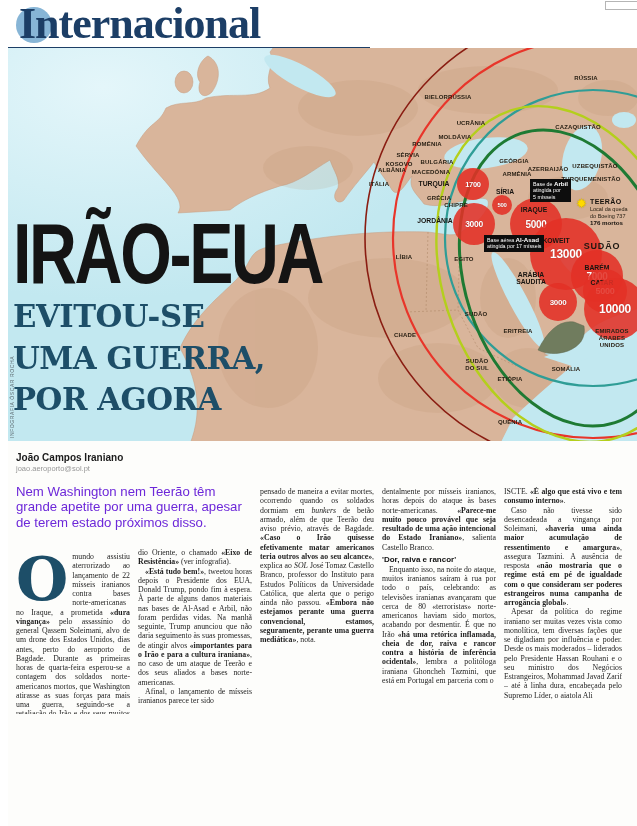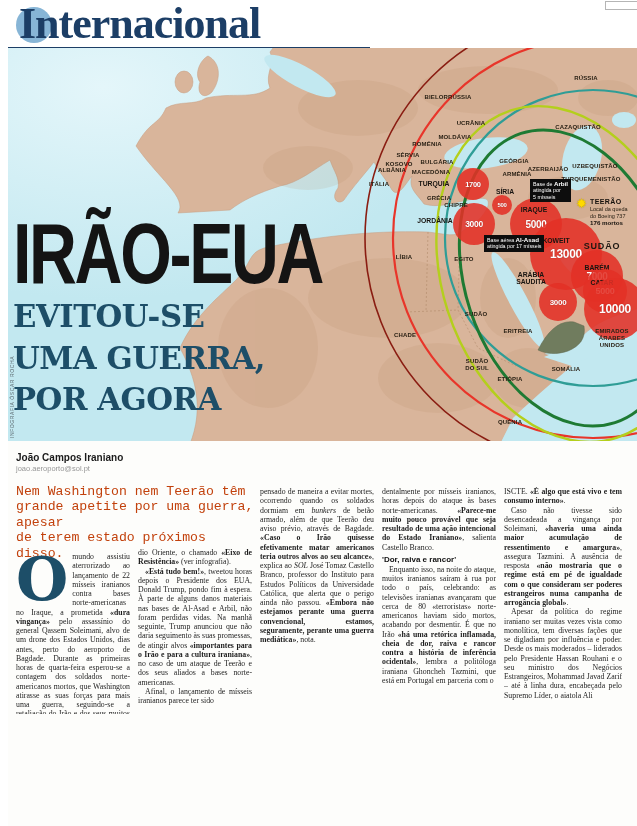--- a/index.html
+++ b/index.html
@@ -42,21 +42,21 @@
   #headline .sub{margin-top:4px;font-family:"DejaVu Serif",serif;font-weight:bold;font-size:32px;
         line-height:37.5px;color:#1d4e68;letter-spacing:-.5px;transform:scaleX(.96);transform-origin:left top;
         white-space:nowrap;}
   #credit{position:absolute;left:1px;top:390px;transform:rotate(-90deg);transform-origin:left top;
         font:400 5px "Liberation Sans",sans-serif;color:#5c6a70;letter-spacing:.6px;white-space:nowrap;z-index:7;}
   
   #byline{position:absolute;left:8px;top:452px;}
   #byline .name{font:700 10px/12px "Liberation Sans",sans-serif;color:#1b1b1b;}
   #byline .mail{font:400 7.5px/9px "Liberation Sans",sans-serif;color:#979797;}
   #intro{position:absolute;left:8px;top:484px;width:242px;
-        font-family:Liberation Mono, monospace;font-size:13.2px;line-height:15.4px;color:#c2410c;}
+        font-family:Liberation Sans, sans-serif;font-size:13.2px;line-height:15.4px;color:#6d28d9;}
   .col{position:absolute;width:114px;overflow:hidden;font-family:"Liberation Serif",serif;
         font-size:7.8px;line-height:9.25px;color:#1d1d1d;text-align:justify;}
   #col-1{left:8px;top:552px;height:162px;}
   #col-2{left:130px;top:548px;height:166px;}
   #col-3{left:252px;top:487px;height:226px;}
   #col-4{left:374px;top:487px;height:226px;}
   #col-5{left:496px;top:487px;width:118px;height:226px;}
   .col p{margin:0;}
   .col p.ind{text-indent:7px;font-family:Liberation Serif, serif;}
   .col .b{font-weight:bold;}

